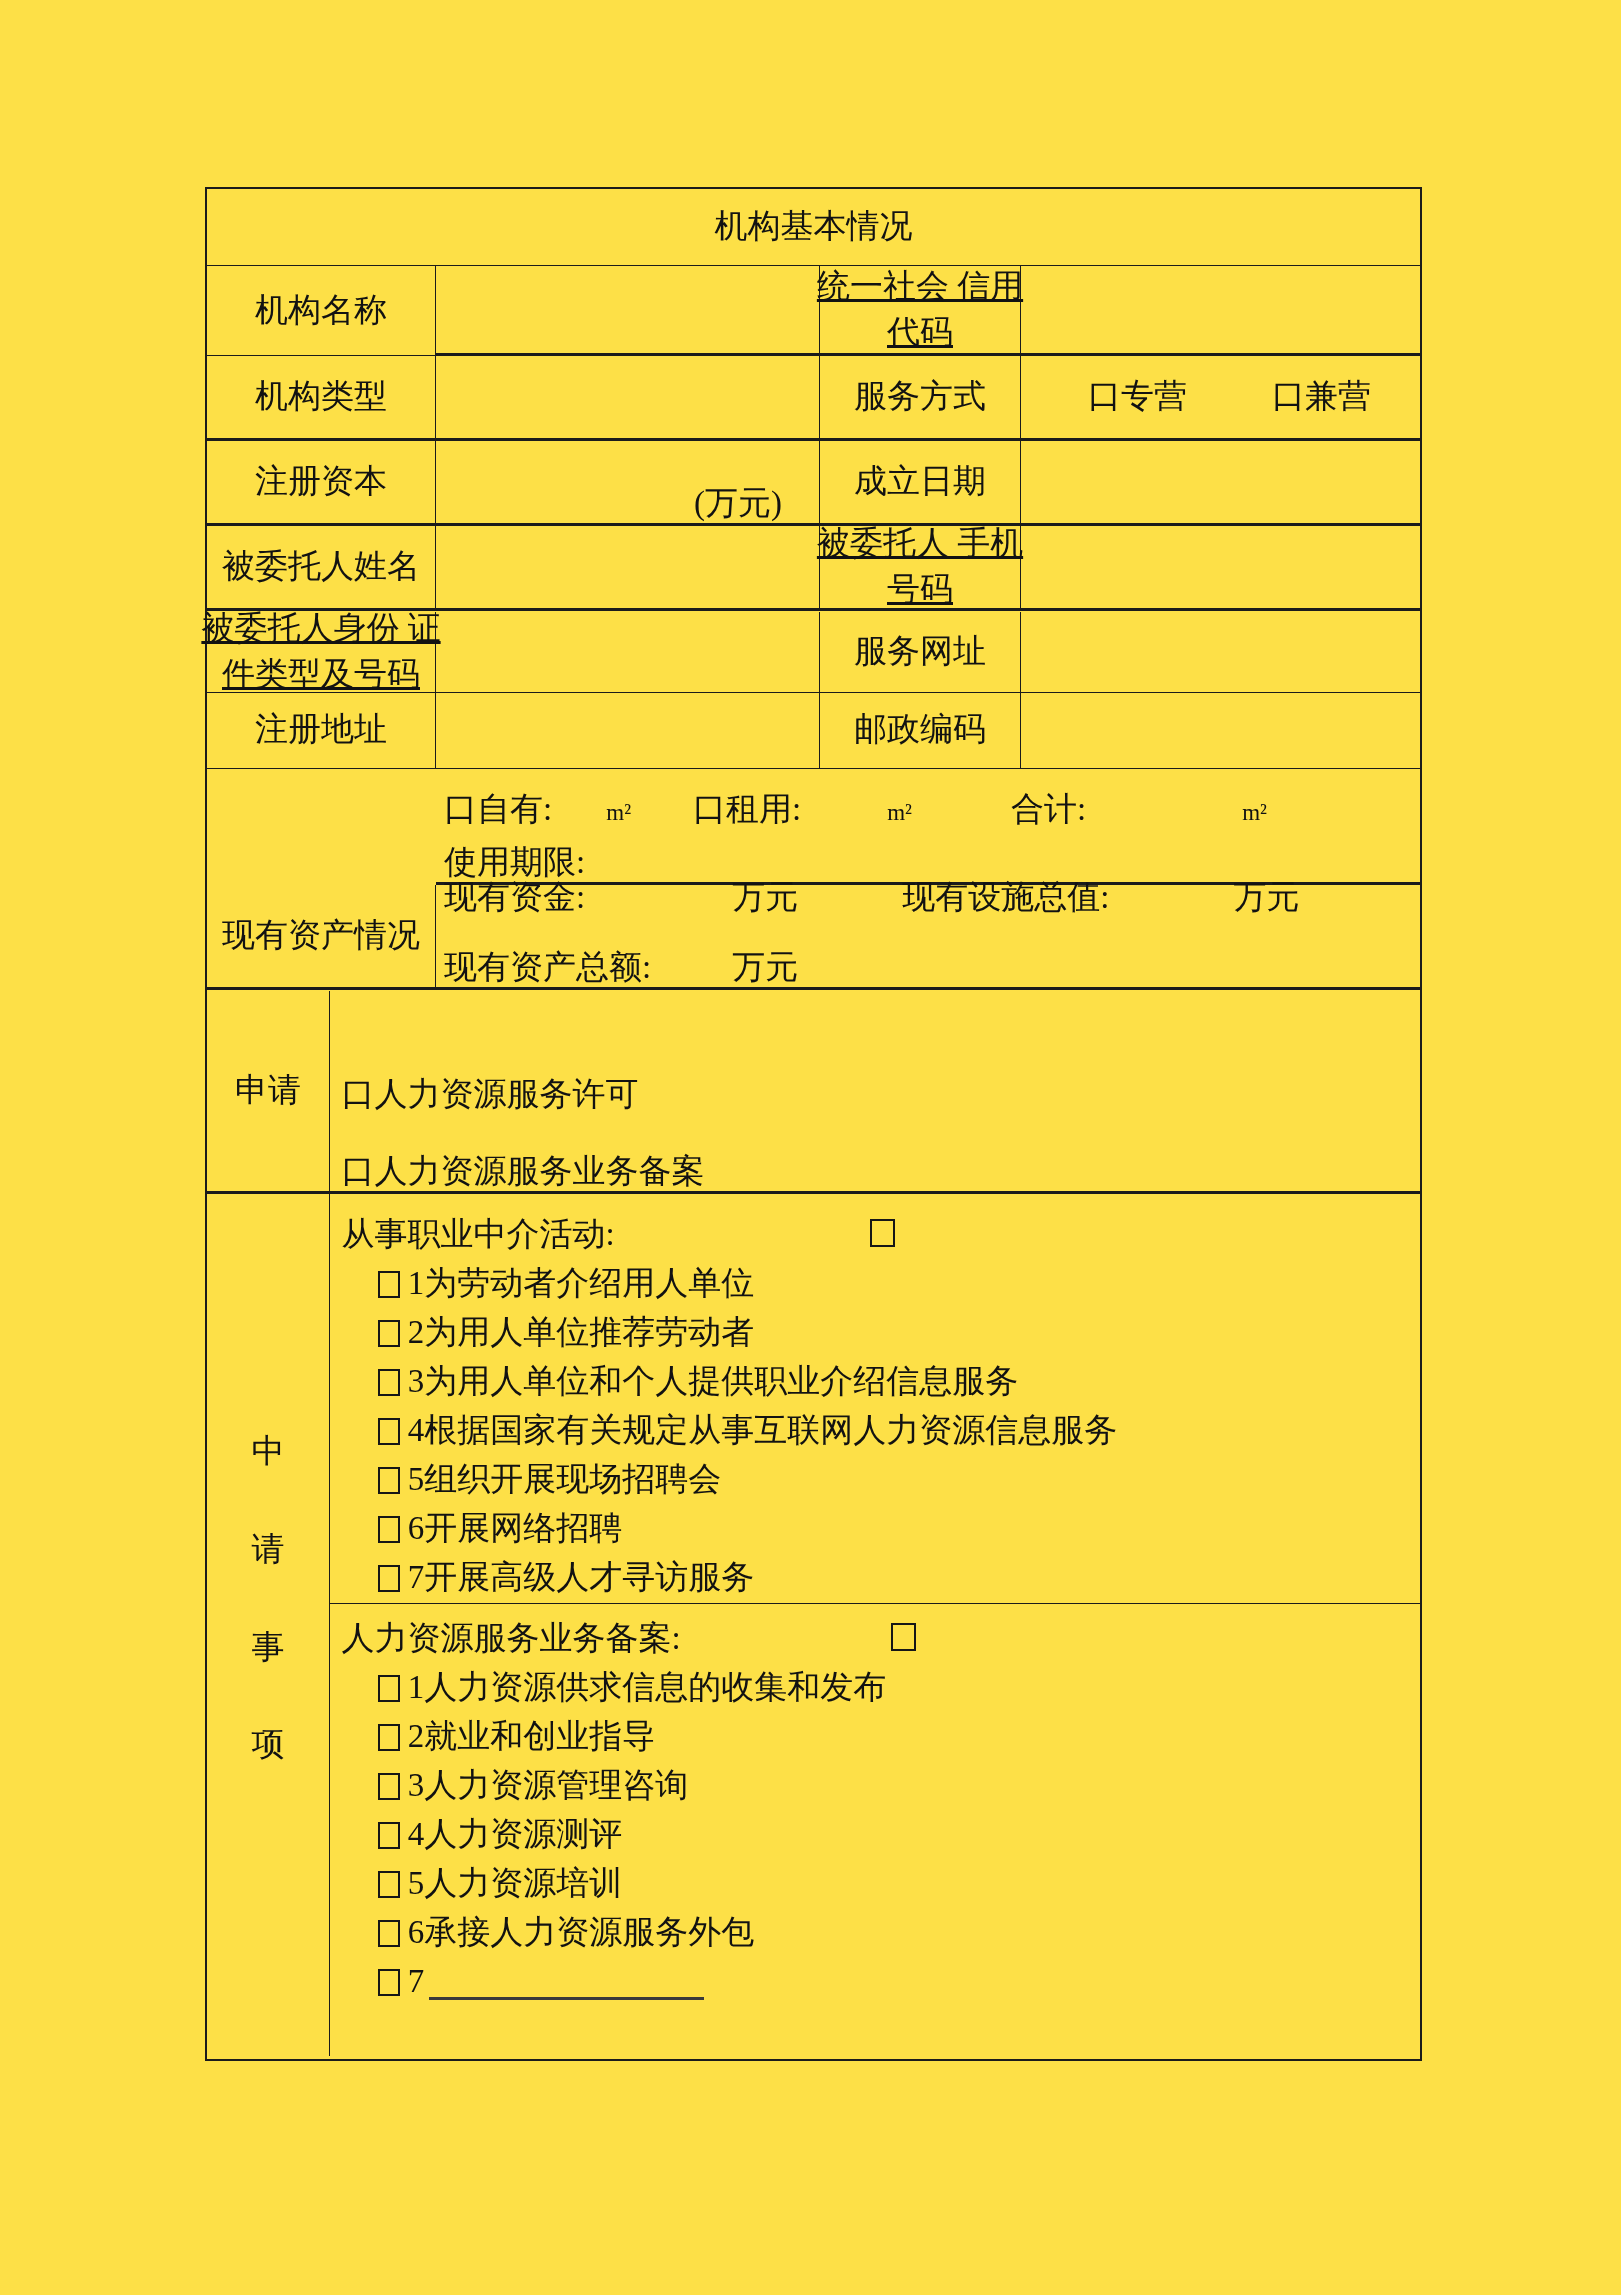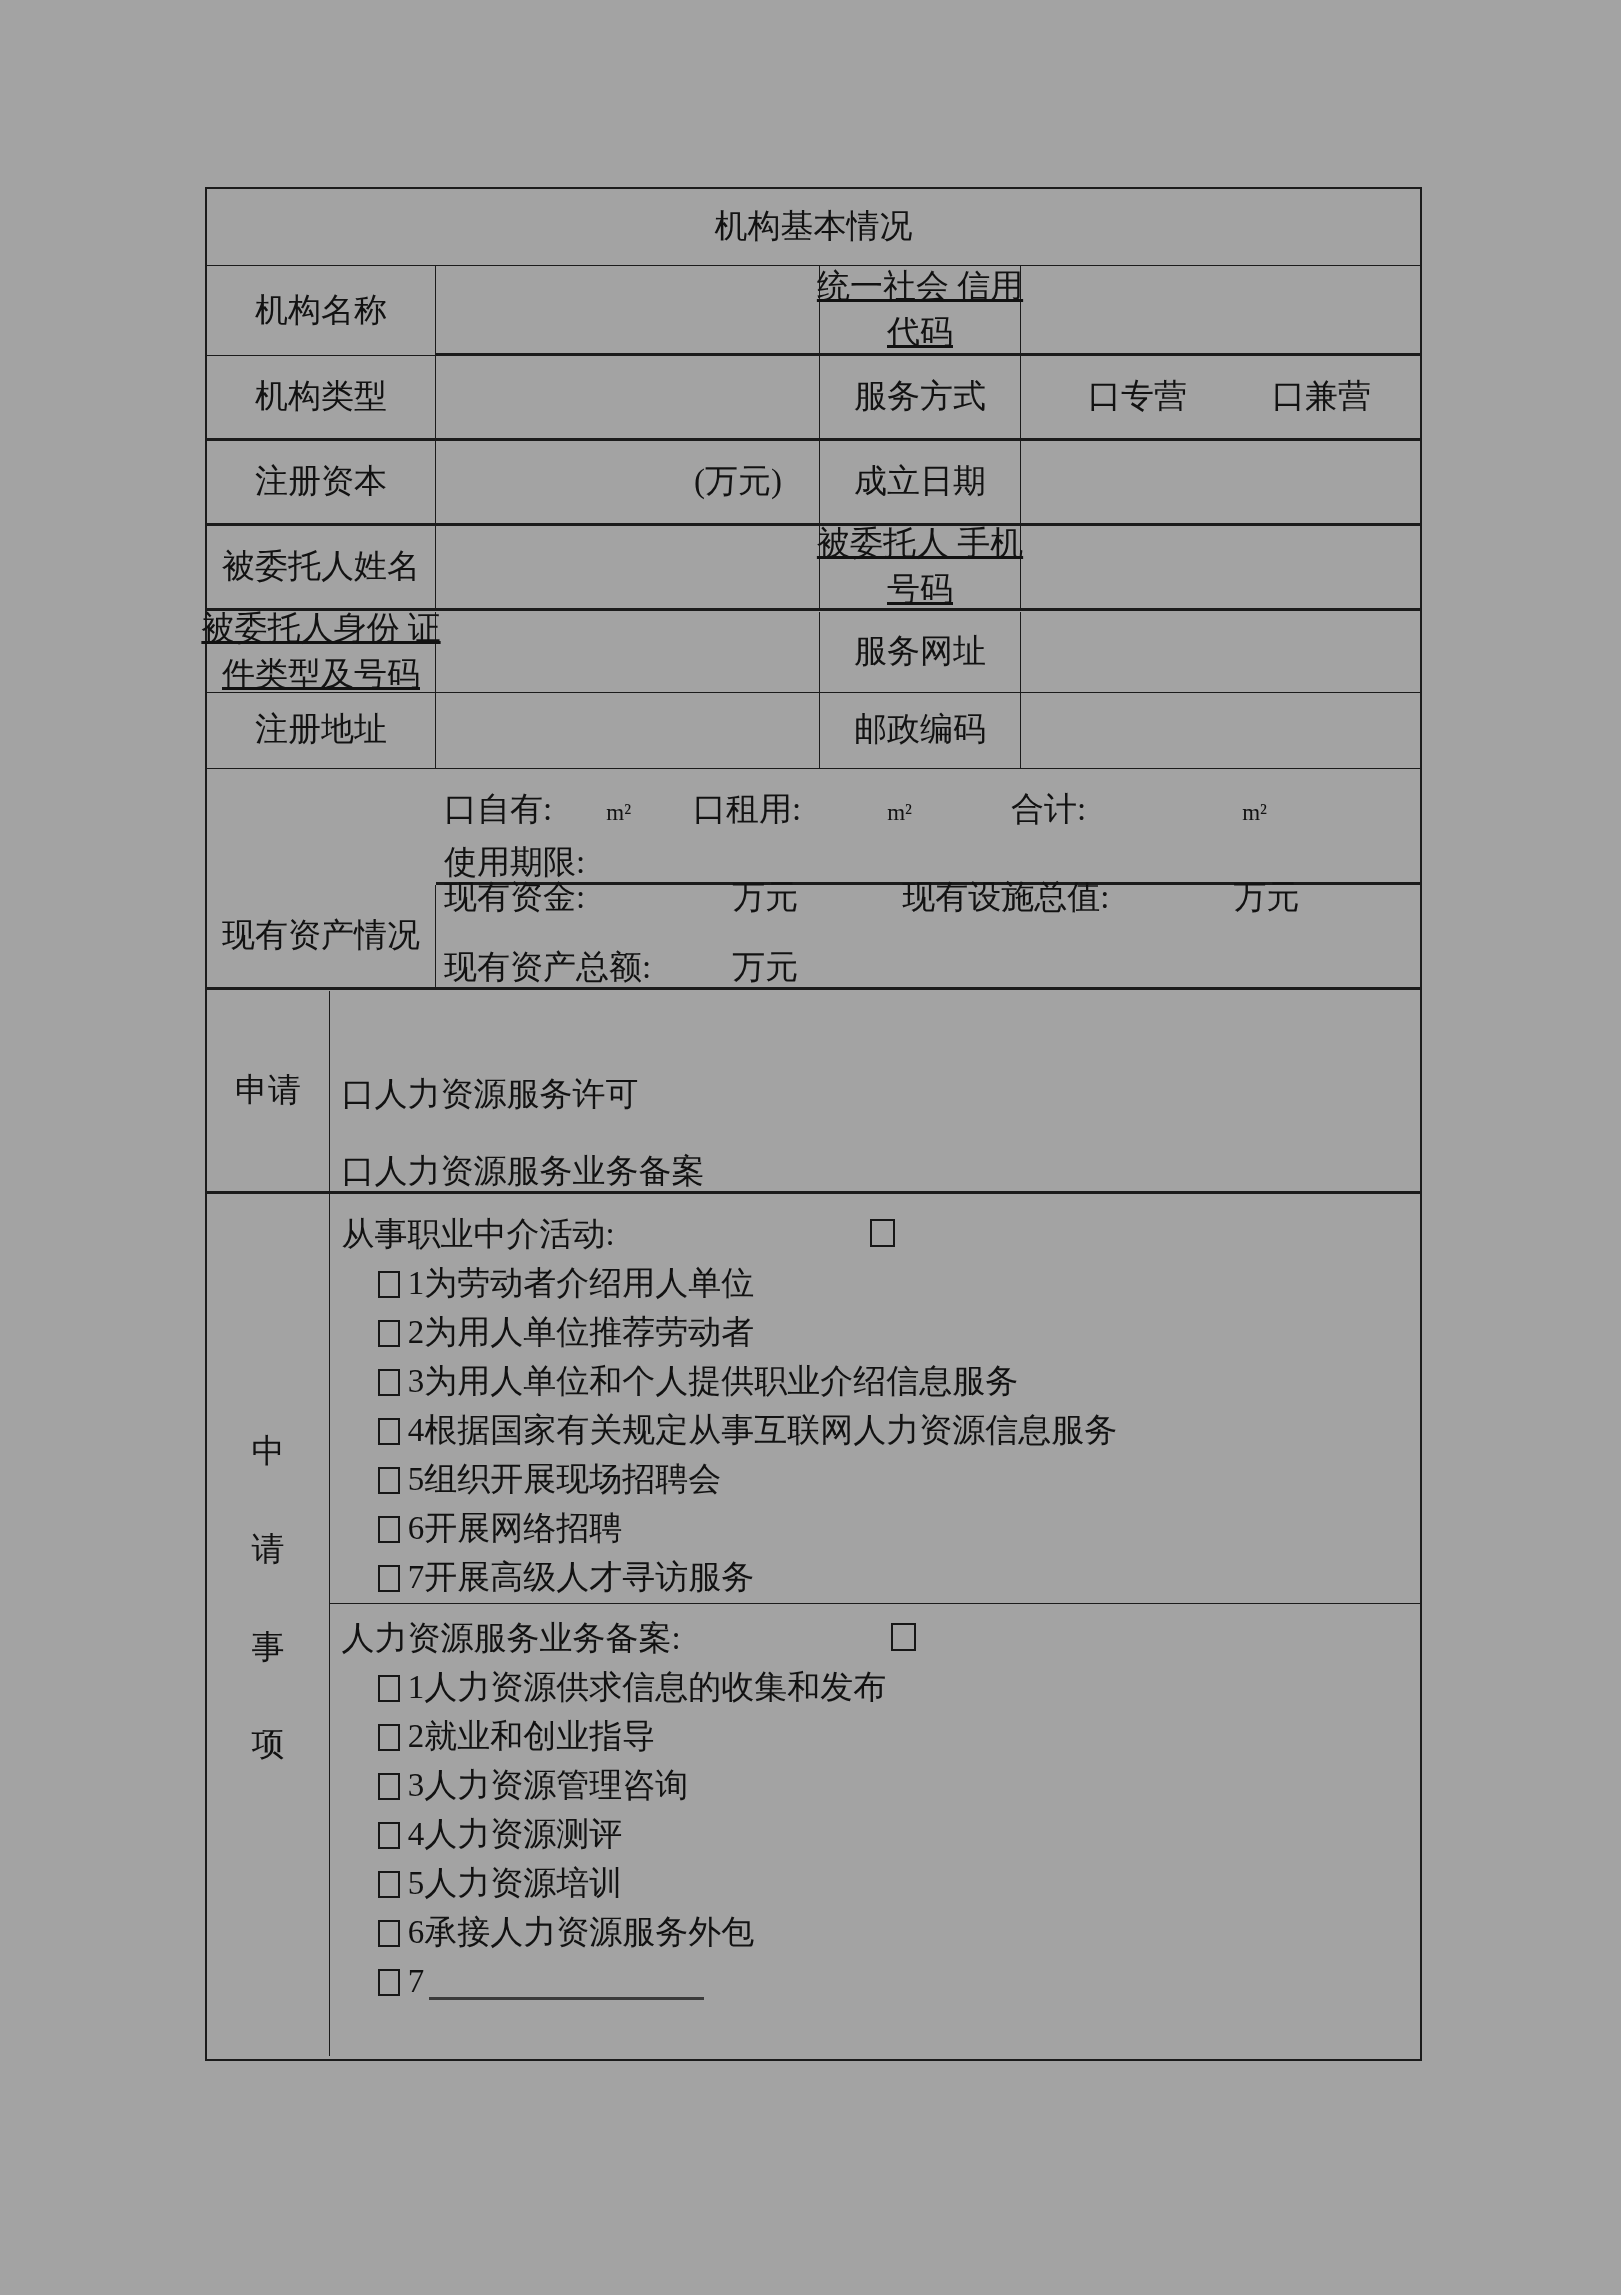--- a/index.html
+++ b/index.html
@@ -1,40 +1,40 @@
 <!DOCTYPE html>
 <html style="font-size:13px"><head>
 <meta charset="utf-8">
 <style>
   html,body{margin:0;padding:0;background:#ffffff;}
   .page{
     position:relative;
     width:1622px;height:2295px;
-    background:#a3a3a3;
+    background:#fde047;
     font-family:"Liberation Serif","DejaVu Serif",serif;
     color:#121212;
   }
   .form{
     position:absolute;left:205px;top:187px;
     width:1213px;height:1870px;
     border:2.4px solid #1b1b1b;
   }
   .cell{
     position:absolute;box-sizing:border-box;
     border-right:1.6px solid #1b1b1b;
     border-bottom:1.6px solid #1b1b1b;
     display:flex;align-items:center;justify-content:center;
     font-size:33px;line-height:1.15;
     white-space:nowrap;
   }
   .no-r{border-right:none;}
   .no-b{border-bottom:none;}
   .tb{border-bottom-width:3.3px;}
   .two-line{flex-direction:column;gap:8.1px;text-decoration:underline;}
-  .right-pad{justify-content:flex-end;padding-right:37px;}
+  .right-pad{justify-content:flex-end;padding-right:37px;align-items:flex-end;}
   .opt-row{justify-content:flex-start;padding-left:67px;gap:85px;}
   .multiline{
     flex-direction:column;align-items:flex-start;justify-content:flex-end;
     padding-left:8.1px;gap:14.7px;
   }
   .inline-row{display:flex;align-items:baseline;}
   .vert-label{
     flex-direction:column;justify-content:center;align-items:center;
     gap:60px;padding-bottom:52px;
   }

